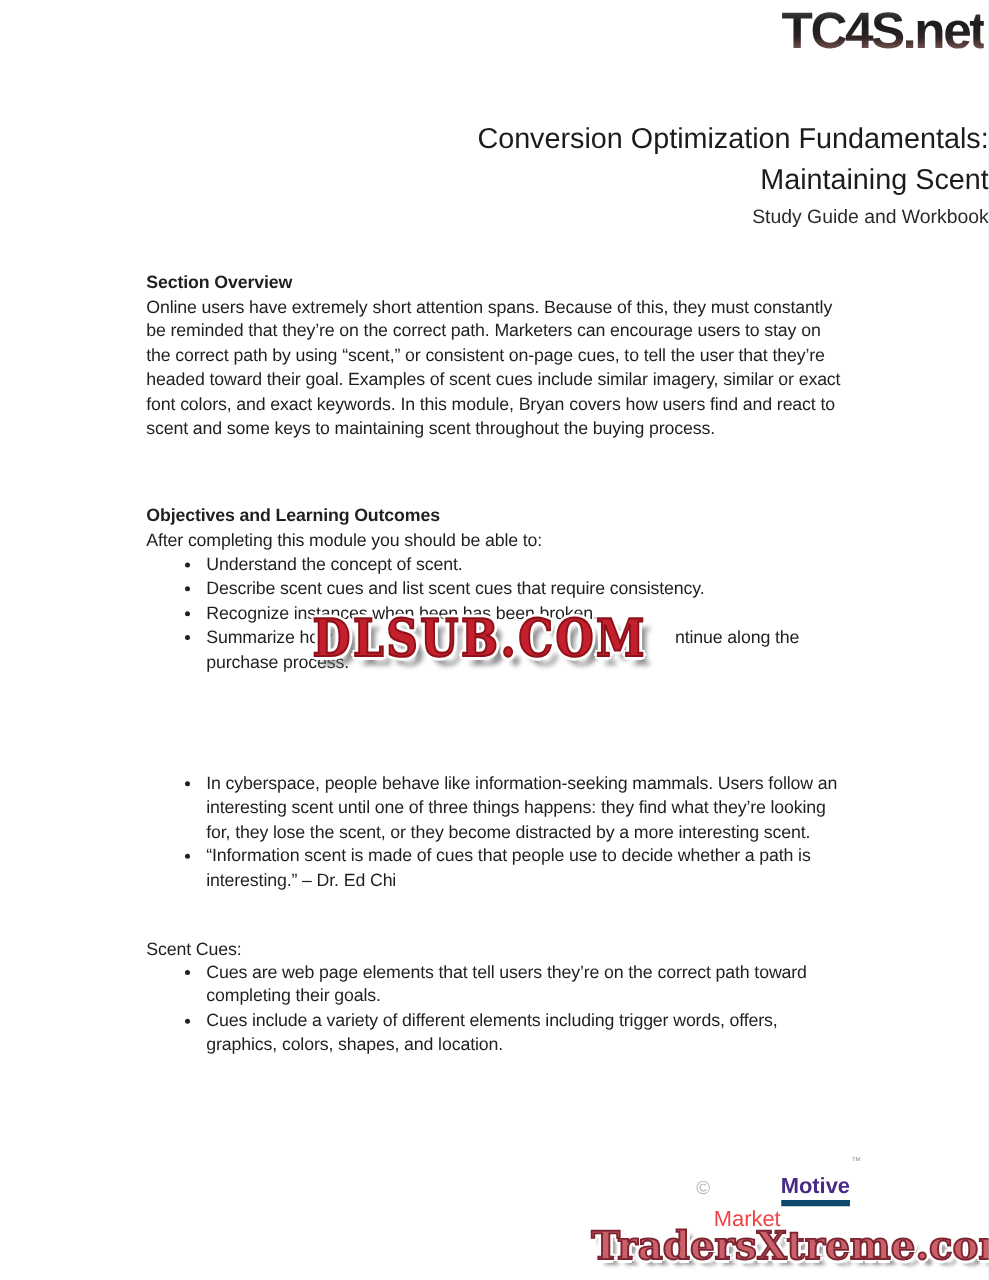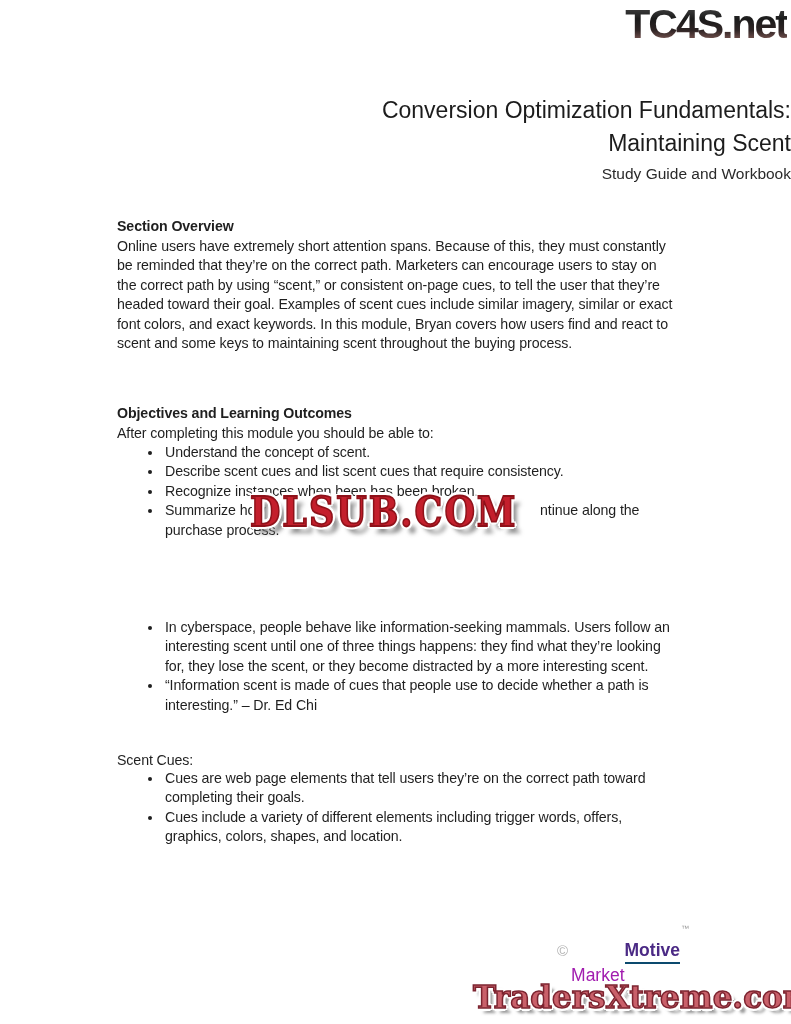--- a/index.html
+++ b/index.html
@@ -50,22 +50,22 @@
     -webkit-text-stroke:1.5px #7c2430;
     text-shadow:
       -3px 0 0 #fff,3px 0 0 #fff,0 -3px 0 #fff,0 3px 0 #fff,
       -2px -2px 0 #fff,2px 2px 0 #fff,-2px 2px 0 #fff,2px -2px 0 #fff,
       5px 5px 3px rgba(120,120,120,.8);
     z-index:5;white-space:nowrap;
   }
   
   .logo{position:absolute;left:557px;top:916px;display:flex;align-items:center;font-size:17.5px;line-height:22px;}
   .logo .copy{color:#b3b3b3;font-size:15px;margin-right:3px;}
-  .logo .market{color:#a21caf;margin-top:48px;}
-  .logo .motive{color:#4b2a85;font-weight:bold;border-bottom:2px solid #0c4a6e;padding-bottom:1px;}
+  .logo .market{color:#ef4444;margin-top:48px;}
+  .logo .motive{color:#4b2a85;font-weight:bold;border-bottom:5px solid #0c4a6e;padding-bottom:1px;}
   .logo .tm{color:#9a9a9a;font-size:8px;align-self:flex-start;margin-left:1px;margin-top:2px;}
 </style>
 </head>
 <body>
 
 <div class="page">
 
   <div class="wm-tc4s">TC4S.net</div>
 
   <div class="doc-title">

